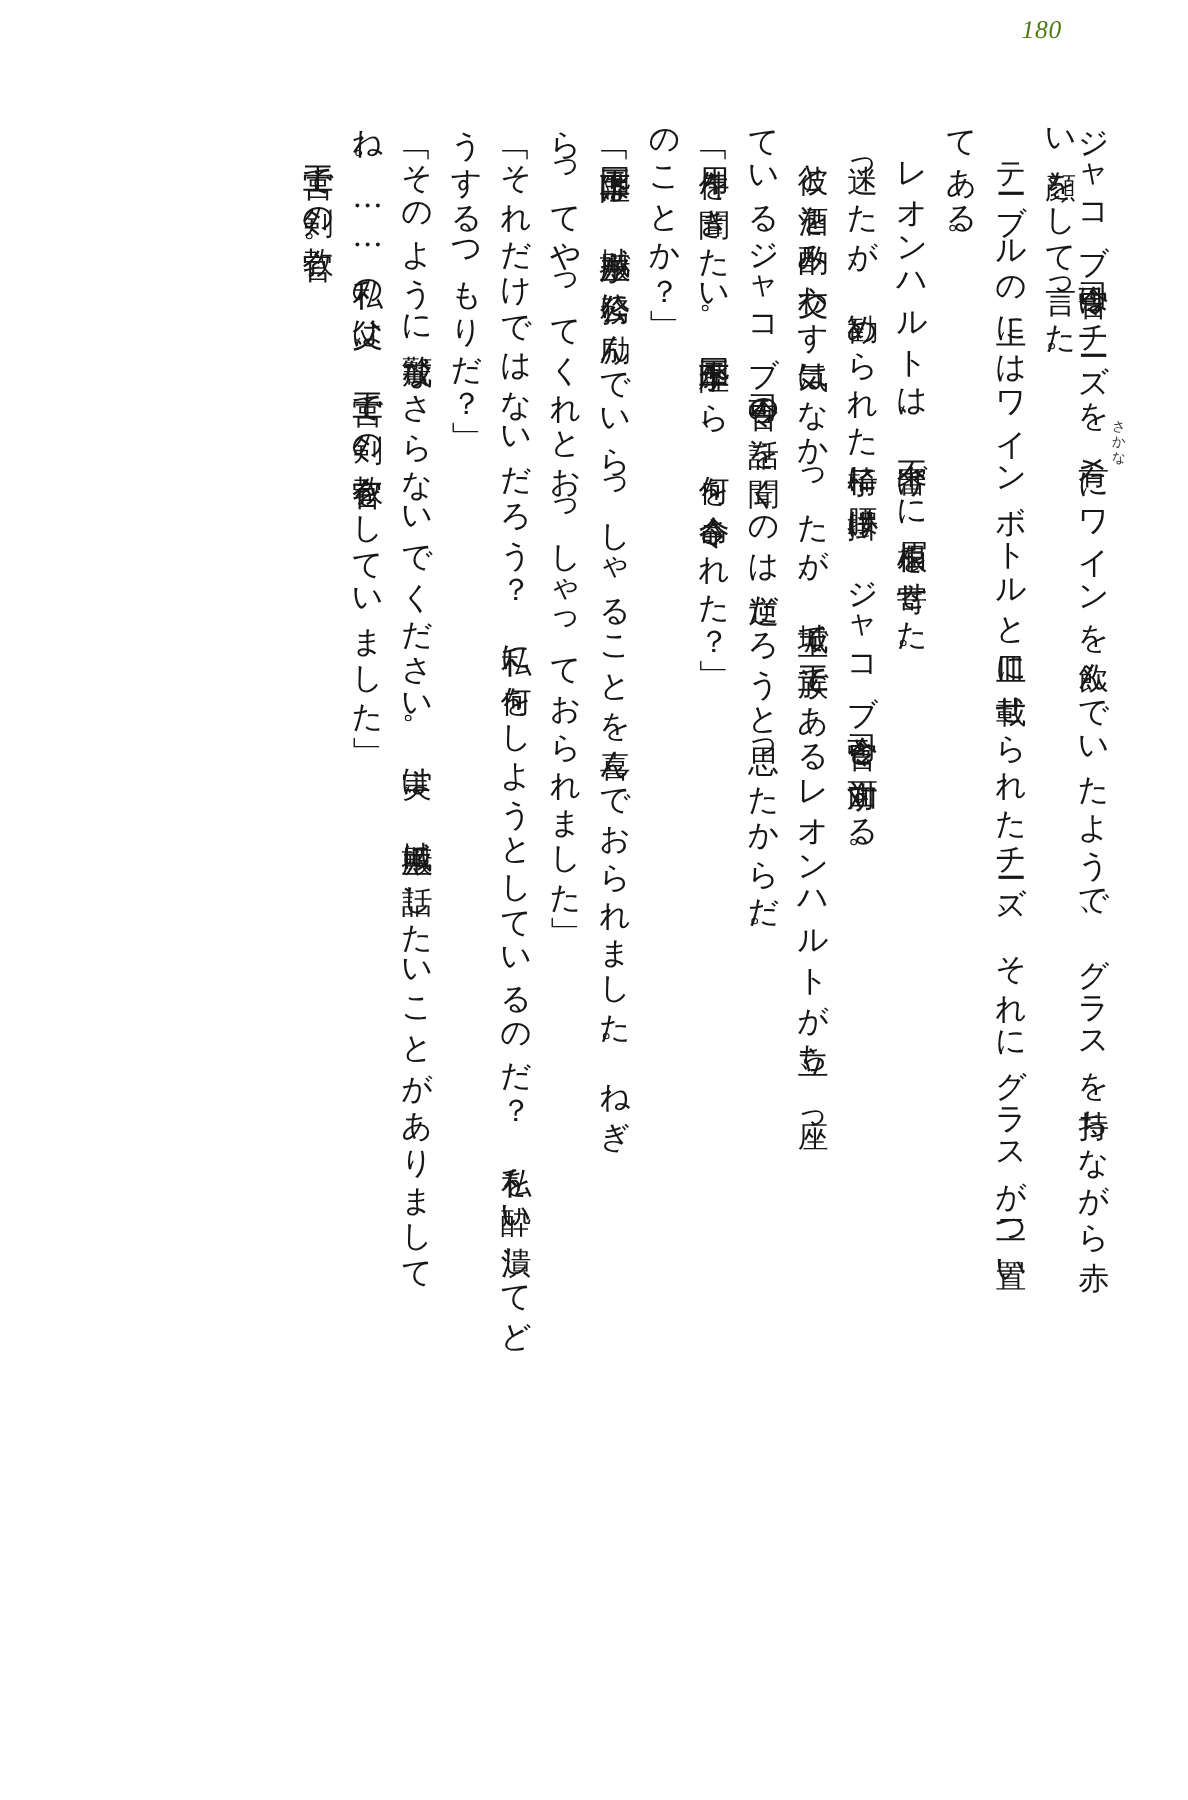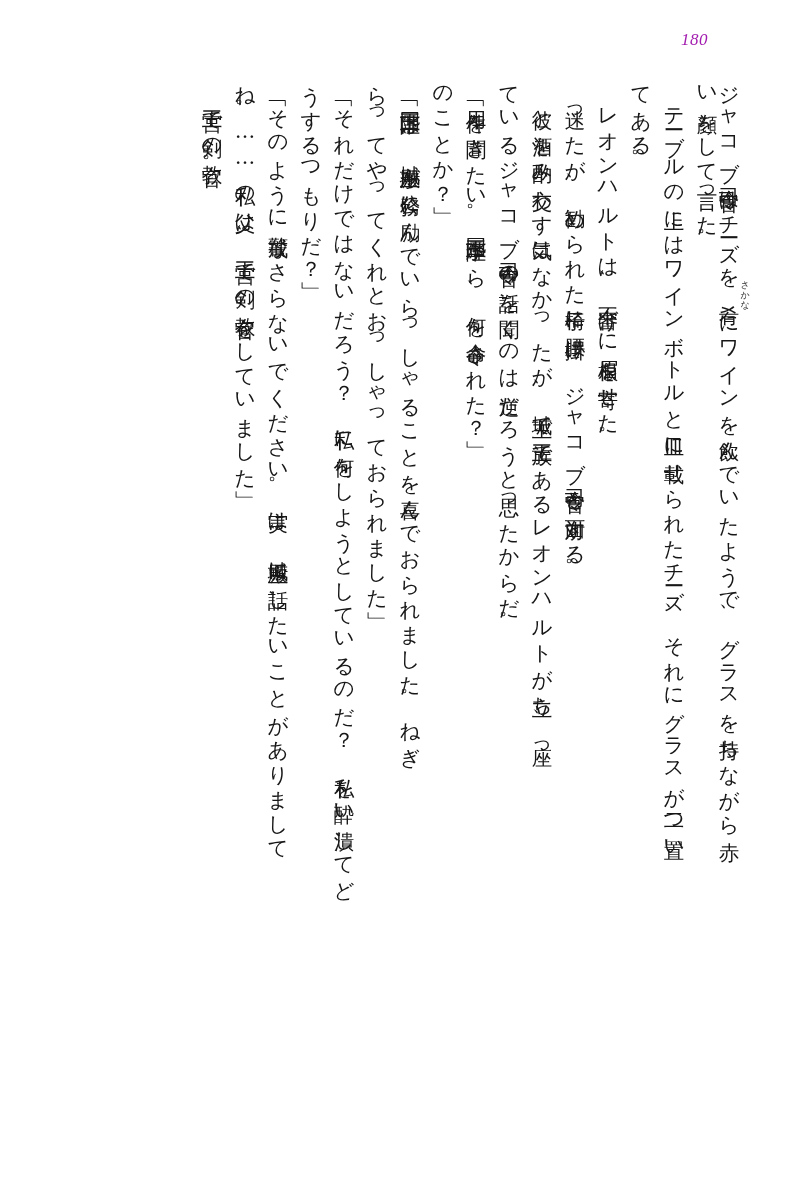--- a/index.html
+++ b/index.html
@@ -11,26 +11,26 @@
     position: relative;
     width: 792px;
     height: 1200px;
     background: #ffffff;
     overflow: hidden;
     font-family: "Liberation Serif", "DejaVu Serif", serif;
     color: #1a1a1a;
   }
   .page-number {
     position: absolute;
-    top: 30px;
+    top: 10px;
     right: 84px;
     font-size: 17px;
     font-style: italic;
     font-family: "Liberation Serif", serif;
-    color: #a21caf;
+    color: #4d7c0f;
     letter-spacing: 0.5px;
   }
   .text-body {
     position: absolute;
     top: 72px;
     left: 36px;
     right: 42px;
     bottom: 44px;
     display: flex;
     flex-direction: row-reverse;

